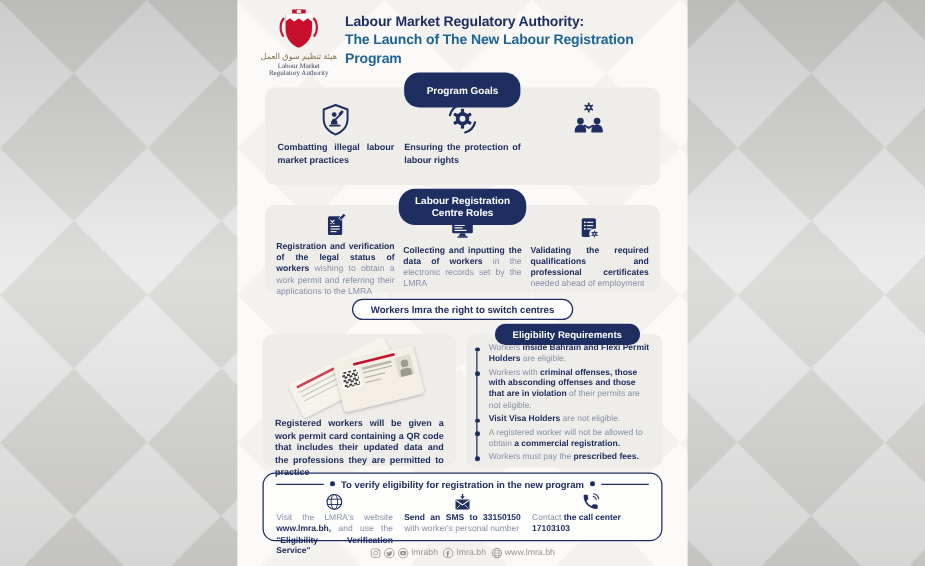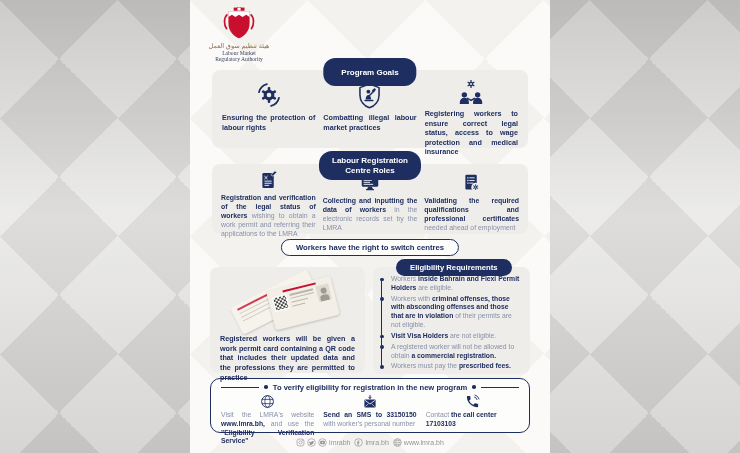--- a/index.html
+++ b/index.html
@@ -114,25 +114,42 @@
         <path d="M28 8 C31.5 11 31.5 18 28.5 22" stroke="#c8102e" stroke-width="1.6" fill="none"></path>
         <path d="M7 5 h20 v11 c0 8 -5 12.5 -10 14.5 C12 28.5 7 24 7 16 Z" fill="#c8102e"></path>
         <polygon points="7,5 27,5 27,10.5 23.7,8.2 20.4,10.5 17,8.2 13.6,10.5 10.3,8.2 7,10.5" fill="#ffffff"></polygon>
       </svg>
       <div class="arabic">هيئة تنظيم سوق العمل</div>
       <div class="eng">
         <div>Labour Market</div>
         <div>Regulatory Authority</div>
       </div>
     </div>
+    <div class="abs titles">
+      <h1>Labour Market Regulatory Authority:</h1>
+      <h2>The Launch of The New Labour Registration Program</h2>
+    </div>
 
     <div class="abs pill pill-goals">
       <span>Program Goals</span>
     </div>
     <div class="abs greybox box-goals">
+      <div class="col">
+        <div class="ic">
+          <svg width="27" height="27" viewBox="0 0 24 24">
+            <path d="M12 1.8 L20.5 5 V11.5 C20.5 17 16.9 21.2 12 22.8 C7.1 21.2 3.5 17 3.5 11.5 V5 Z" stroke="#1e2e60" stroke-width="1.4" fill="none" stroke-linejoin="round"></path>
+            <circle cx="11" cy="8.6" r="1.7" fill="#1e2e60"></circle>
+            <path d="M8.6 15.6 c0-2.6 1.1-4 2.4-4 s2.4 1.4 2.4 4 z" fill="#1e2e60"></path>
+            <path d="M9.8 14.2 L16.2 7.8" stroke="#1e2e60" stroke-width="1.3" stroke-linecap="round"></path>
+            <rect x="14.1" y="6.3" width="3.6" height="2" rx="0.4" fill="#1e2e60" transform="rotate(-45 15.9 7.3)"></rect>
+            <path d="M8 16.4 h7" stroke="#1e2e60" stroke-width="1.2" stroke-linecap="round"></path>
+          </svg>
+        </div>
+        <p class="goal-text">Combatting illegal labour market practices</p>
+      </div>
       <div class="col">
         <div class="ic">
           <svg width="28" height="28" viewBox="0 0 24 24">
             <path d="M3.4 9.6 A9.6 9.6 0 0 1 10.2 2.6" stroke="#1e2e60" stroke-width="1.5" fill="none" stroke-linecap="round"></path>
             <path d="M20.6 14.4 A9.6 9.6 0 0 1 13.8 21.4" stroke="#1e2e60" stroke-width="1.5" fill="none" stroke-linecap="round"></path>
             <g fill="#1e2e60">
               <circle cx="12" cy="12" r="4.6"></circle>
               <g>
                 <rect x="10.9" y="5.2" width="2.2" height="3.4" rx="0.7"></rect>
                 <rect x="10.9" y="15.4" width="2.2" height="3.4" rx="0.7"></rect>
@@ -142,33 +159,20 @@
                 <rect x="10.9" y="15.4" width="2.2" height="3.4" rx="0.7" transform="rotate(120 12 12)"></rect>
               </g>
               <circle cx="12" cy="12" r="2" fill="#efedea"></circle>
             </g>
           </svg>
         </div>
         <p class="goal-text">Ensuring the protection of labour rights</p>
       </div>
       <div class="col">
         <div class="ic">
-          <svg width="27" height="27" viewBox="0 0 24 24">
-            <path d="M12 1.8 L20.5 5 V11.5 C20.5 17 16.9 21.2 12 22.8 C7.1 21.2 3.5 17 3.5 11.5 V5 Z" stroke="#1e2e60" stroke-width="1.4" fill="none" stroke-linejoin="round"></path>
-            <circle cx="11" cy="8.6" r="1.7" fill="#1e2e60"></circle>
-            <path d="M8.6 15.6 c0-2.6 1.1-4 2.4-4 s2.4 1.4 2.4 4 z" fill="#1e2e60"></path>
-            <path d="M9.8 14.2 L16.2 7.8" stroke="#1e2e60" stroke-width="1.3" stroke-linecap="round"></path>
-            <rect x="14.1" y="6.3" width="3.6" height="2" rx="0.4" fill="#1e2e60" transform="rotate(-45 15.9 7.3)"></rect>
-            <path d="M8 16.4 h7" stroke="#1e2e60" stroke-width="1.2" stroke-linecap="round"></path>
-          </svg>
-        </div>
-        <p class="goal-text">Combatting illegal labour market practices</p>
-      </div>
-      <div class="col">
-        <div class="ic">
           <svg width="28" height="28" viewBox="0 0 24 24">
             <g fill="#1e2e60" transform="translate(7.2,-0.5) scale(0.40)">
               <circle cx="12" cy="12" r="5"></circle>
               <g>
                 <rect x="10.6" y="3.6" width="2.8" height="4" rx="0.9"></rect>
                 <rect x="10.6" y="16.4" width="2.8" height="4" rx="0.9"></rect>
                 <rect x="10.6" y="3.6" width="2.8" height="4" rx="0.9" transform="rotate(60 12 12)"></rect>
                 <rect x="10.6" y="16.4" width="2.8" height="4" rx="0.9" transform="rotate(60 12 12)"></rect>
                 <rect x="10.6" y="3.6" width="2.8" height="4" rx="0.9" transform="rotate(120 12 12)"></rect>
                 <rect x="10.6" y="16.4" width="2.8" height="4" rx="0.9" transform="rotate(120 12 12)"></rect>
@@ -177,21 +181,20 @@
             </g>
             <g fill="#1e2e60">
               <circle cx="6.3" cy="13.6" r="2.3"></circle>
               <path d="M2.4 21.5 v-1.6 a3.9 3.9 0 0 1 7.8 0 v1.6 z"></path>
               <circle cx="17.7" cy="13.6" r="2.3"></circle>
               <path d="M13.8 21.5 v-1.6 a3.9 3.9 0 0 1 7.8 0 v1.6 z"></path>
               <path d="M9 16.6 l3 1.7 l3 -1.7" stroke="#1e2e60" stroke-width="1.3" fill="none" stroke-linecap="round"></path>
             </g>
           </svg>
         </div>
-        <p class="goal-text">Registering workers to ensure correct legal status, access to wage protection and medical insurance</p>
       </div>
     </div>
 
     <div class="abs pill pill-roles">
       <span>Labour Registration</span>
       <span>Centre Roles</span>
     </div>
     <div class="abs greybox box-roles">
       <div class="col">
         <div class="ic">
@@ -245,21 +248,21 @@
               </g>
               <circle cx="12" cy="12" r="2.1" fill="#efedea"></circle>
             </g>
           </svg>
         </div>
         <p class="role-text"><b>Validating the required qualifications and professional certificates</b><span> needed ahead of employment</span></p>
       </div>
     </div>
 
     <div class="abs pill pill-switch">
-      <span>Workers have the right to switch centres</span>
+      <span>Workers lmra the right to switch centres</span>
     </div>
 
     <div class="abs pill pill-elig">
       <span>Eligibility Requirements</span>
     </div>
 
     <div class="abs greybox box-wpc">
       <div class="cards">
         <div class="card-back">
           <div class="rl"></div>

